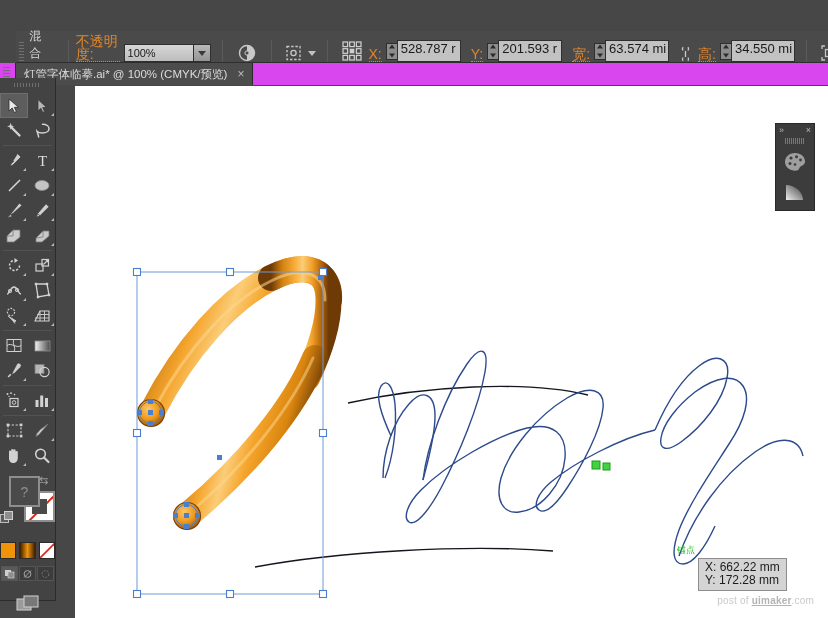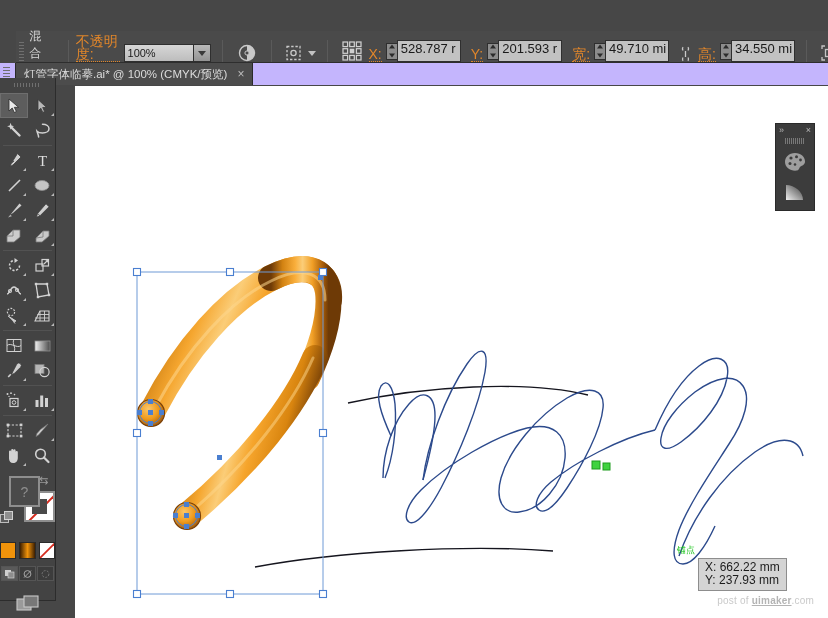--- a/index.html
+++ b/index.html
@@ -93,21 +93,21 @@
   }
   .drop-btn i {
     width:0;height:0;border-left:4px solid transparent;border-right:4px solid transparent;border-top:5px solid #3a3a3a;
     display:block;
   }
   .icon-btn { display:flex; align-items:center; justify-content:center; }
 
   
   #tabbar {
     position: absolute; left: 0; top: 63px; width: 828px; height: 22px;
-    background: #c4b5fd; display: flex; align-items: flex-end;
+    background: #d946ef; display: flex; align-items: flex-end;
   }
   #tabbar .grip { height: 14px; margin-bottom: 4px; }
   #doc-tab {
     height: 22px; background: #4c4c4c; border-right: 1px solid #2a2a2a; border-left:1px solid #2a2a2a;
     display: flex; align-items: center; padding: 0 8px; gap: 10px;
   }
   #doc-tab-label { color: #dcdcdc; font-size: 11.5px; white-space: nowrap; }
   #doc-tab-close { color: #bdbdbd; font-size: 12px; line-height: 10px; }
 
   
@@ -281,21 +281,21 @@
         </div>
       <div class="num-field">201.593 r</div>
     </div>
 
     <div class="orange-lbl" style="margin-left:6px;">宽:</div>
     <div class="field-group">
       <div class="spinner">
           <div class="spin-up"></div>
           <div class="spin-dn"></div>
         </div>
-      <div class="num-field">49.710 mi</div>
+      <div class="num-field">63.574 mi</div>
     </div>
 
     <div class="icon-btn" style="margin:0 5px;">
       <svg width="15" height="16" viewBox="0 0 15 16">
         <path d="M5 4.5 A3 3 0 0 1 5 1.2 M10 4.5 A3 3 0 0 0 10 1.2" fill="none" stroke="#c9c9c9" stroke-width="1.3"></path>
         <path d="M5 11.5 A3 3 0 0 0 5 14.8 M10 11.5 A3 3 0 0 1 10 14.8" fill="none" stroke="#c9c9c9" stroke-width="1.3"></path>
         <path d="M7.5 5 v6" stroke="#c9c9c9" stroke-width="1.3"></path>
       </svg>
     </div>
 
@@ -711,21 +711,21 @@
       <g>
         <rect x="517" y="375" width="8" height="8" fill="#3fd33f" stroke="#1f9b1f" stroke-width="1"></rect>
         <rect x="528" y="377" width="7" height="7" fill="#3fd33f" stroke="#1f9b1f" stroke-width="1"></rect>
       </g>
     </svg>
 
     <div id="anchor-lbl">锚点</div>
 
     <div id="coord-tip">
       <div>X: 662.22 mm</div>
-      <div>Y: 237.93 mm</div>
+      <div>Y: 172.28 mm</div>
     </div>
 
     <div id="watermark">
       <span>post of </span><b>uimaker</b><span>.com</span>
     </div>
   </div>
 
   <div id="rightpanel">
     <div id="rp-head">
       <span>»</span>

